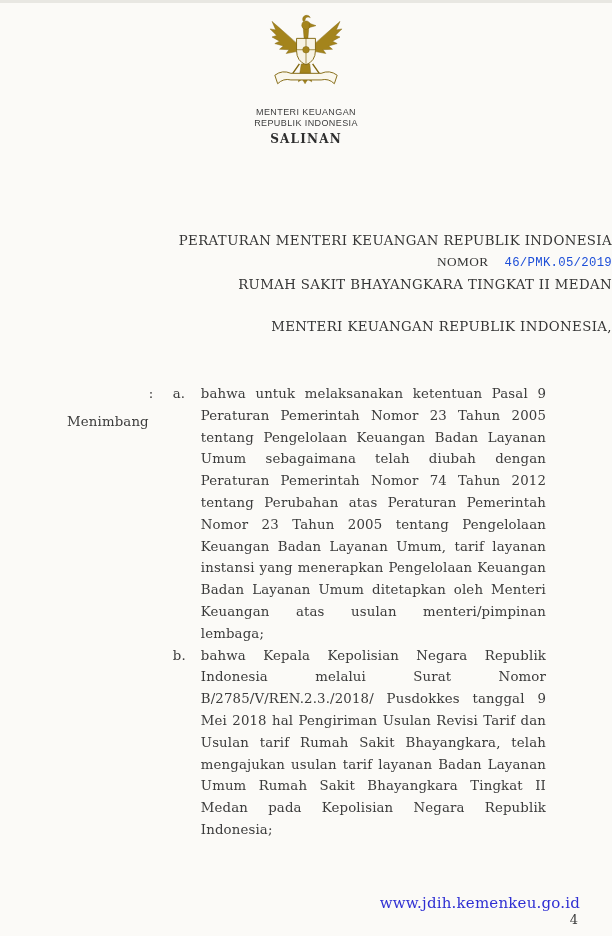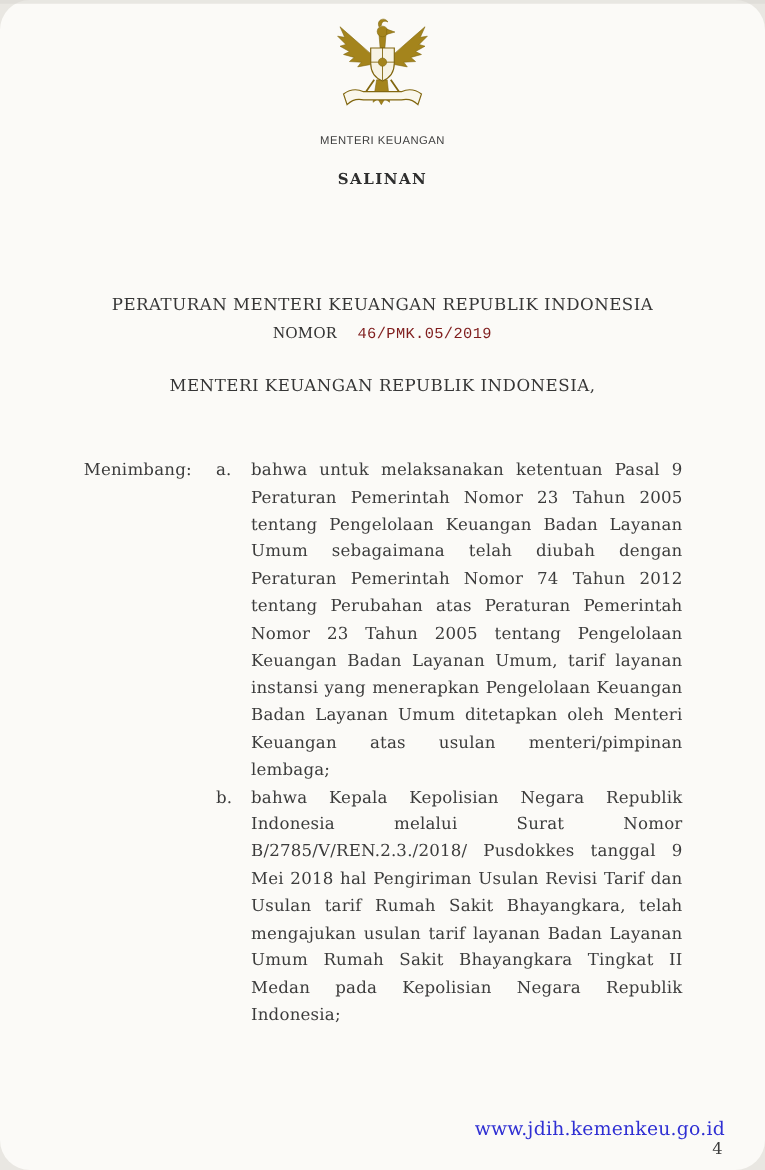--- a/index.html
+++ b/index.html
@@ -7,59 +7,58 @@
     width: 612px; height: 936px;
     background: #e9e7e2;
     font-family: "DejaVu Serif", "Liberation Serif", serif;
     position: relative;
     overflow: hidden;
   }
   .page {
     position: absolute; inset: 0;
     background: #fbfaf7;
     color: #3b3b3b;
-    border-radius: 24px;
   }
   
   .scan-edge { position:absolute; top:0; left:0; right:0; height:3px; background:#d9d7d2; opacity:.55; }
 
   
   .letterhead { padding-top: 11px; text-align: center; }
   .emblem { display: inline-block; line-height: 0; }
   .lh-name, .lh-country {
     font-family: "Liberation Sans", sans-serif;
     font-size: 9px; line-height: 11px; letter-spacing: .4px; color: #3d3d3d;
   }
   .lh-name { margin-top: 7px; }
   .salinan {
     font-size: 12px; line-height: 14px; font-weight: 700;
-    letter-spacing: 1.2px; color: #2e2e2e; margin-top: 18px;
+    letter-spacing: 1.2px; color: #2e2e2e; margin-top: 3px;
   }
 
   
   .title-block {
     margin-top: 84px; text-align: center;
     font-size: 13.3px; line-height: 21px; letter-spacing: .4px; color: #353535;
   }
-  .t-line { white-space: nowrap; }
+  .t-line { white-space: nowrap; text-align: right; }
   .nomor-line .nomor-label { letter-spacing: .4px; font-family: Liberation Serif, serif; }
   .nomor-line .nomor-value {
     font-family: "Liberation Mono", "DejaVu Sans Mono", monospace;
-    font-size: 12.3px; letter-spacing: .3px; margin-left: 16px; color: #7f1d1d;
+    font-size: 12.3px; letter-spacing: .3px; margin-left: 16px; color: #1d4ed8;
   }
   .invocation { margin-top: 21px; }
   .authority  { margin-top: 21px; }
 
   
   .clause {
     display: flex; align-items: flex-start;
     margin: 46px 66px 0 67px;
     font-size: 13.3px; line-height: 21.8px; letter-spacing: .15px; color: #3b3b3b;
   }
-  .c-label { flex: 0 0 74px; }
+  .c-label { flex: 0 0 74px; margin-top: 28px; }
   .c-colon { flex: 0 0 24px; }
   .c-items { flex: 1 1 auto; min-width: 0; }
   .c-item { display: flex; align-items: flex-start; }
   .c-letter { flex: 0 0 28px; }
   .c-text { flex: 1 1 auto; text-align: justify; }
 
   
   .weblink {
     position: absolute; right: 32px; bottom: 24px;
     font-size: 15px; letter-spacing: .2px;
@@ -106,28 +105,30 @@
           <line x1="80" y1="58" x2="80" y2="113" stroke="var(--emblem-gold-dark, #826710)" stroke-width="1.5"></line>
           <circle cx="80" cy="82" r="7" fill="var(--emblem-gold, #a4841c)" stroke="var(--emblem-gold-dark, #826710)"></circle>
         </g>
 
         <path d="M66,112 L52,132 M94,112 L108,132" stroke="var(--emblem-gold-dark, #826710)" stroke-width="3" fill="none"></path>
 
         <path d="M14,136 Q30,124 48,132 L112,132 Q130,124 146,136 L140,154 Q128,142 112,146 L48,146 Q32,142 20,154 Z" fill="#faf7ec" stroke="var(--emblem-gold-dark, #826710)" stroke-width="2"></path>
       </svg>
     </span>
     <div class="lh-name">MENTERI KEUANGAN</div>
+    <div class="lh-country">REPUBLIK INDONESIA</div>
     <div class="salinan">SALINAN</div>
   </header>
 
   <section class="title-block">
     <div class="t-line">PERATURAN MENTERI KEUANGAN REPUBLIK INDONESIA</div>
     <div class="t-line nomor-line">
       <span class="nomor-label">NOMOR</span><span class="nomor-value">46/PMK.05/2019</span>
     </div>
+    <div class="t-line">RUMAH SAKIT BHAYANGKARA TINGKAT II MEDAN</div>
     <div class="t-line authority">MENTERI KEUANGAN REPUBLIK INDONESIA,</div>
   </section>
 
   <section class="clause">
     <div class="c-label">Menimbang</div>
     <div class="c-colon">:</div>
     <div class="c-items">
 
         <div class="c-item">
           <span class="c-letter">a.</span>

